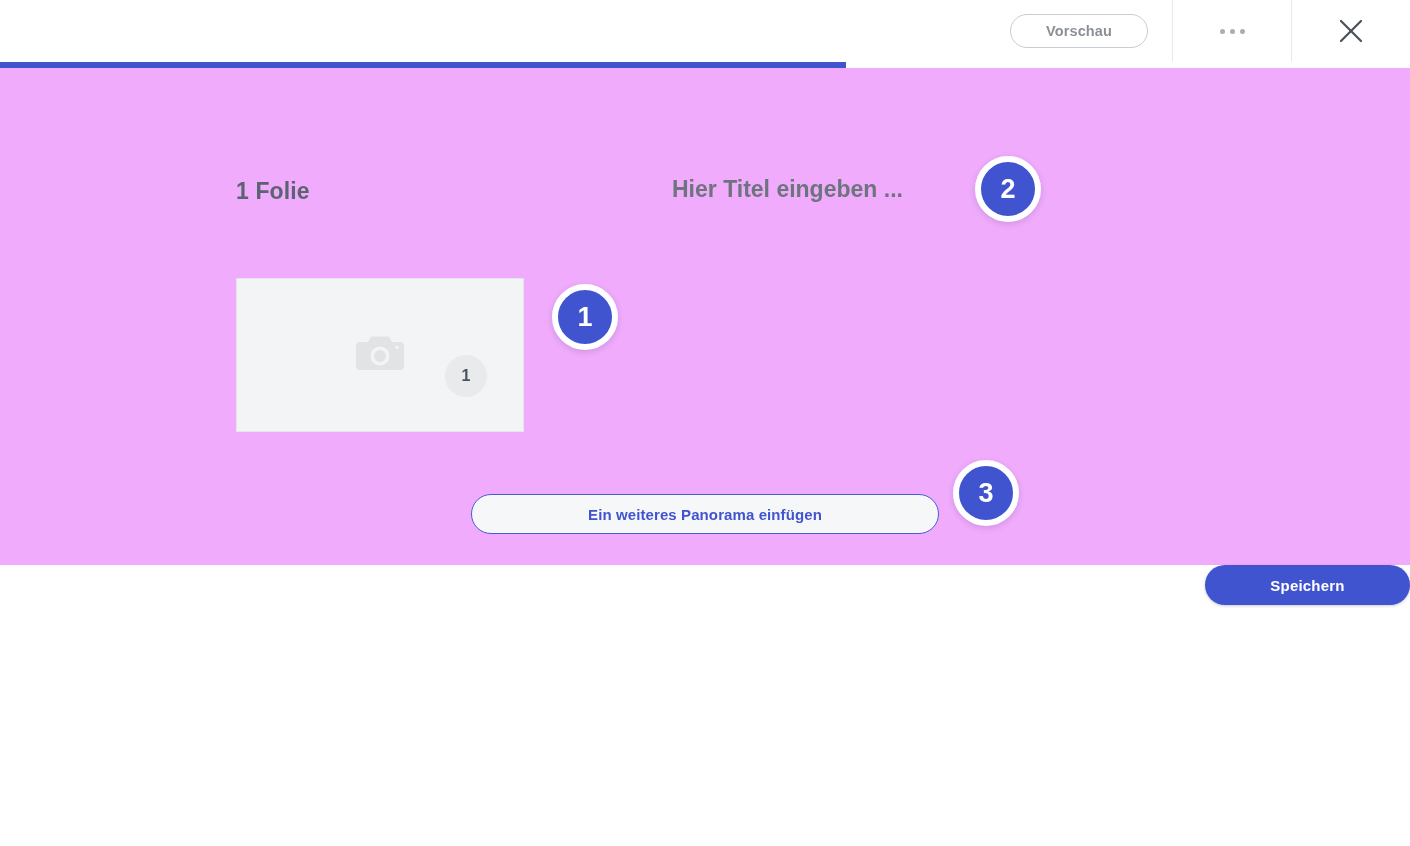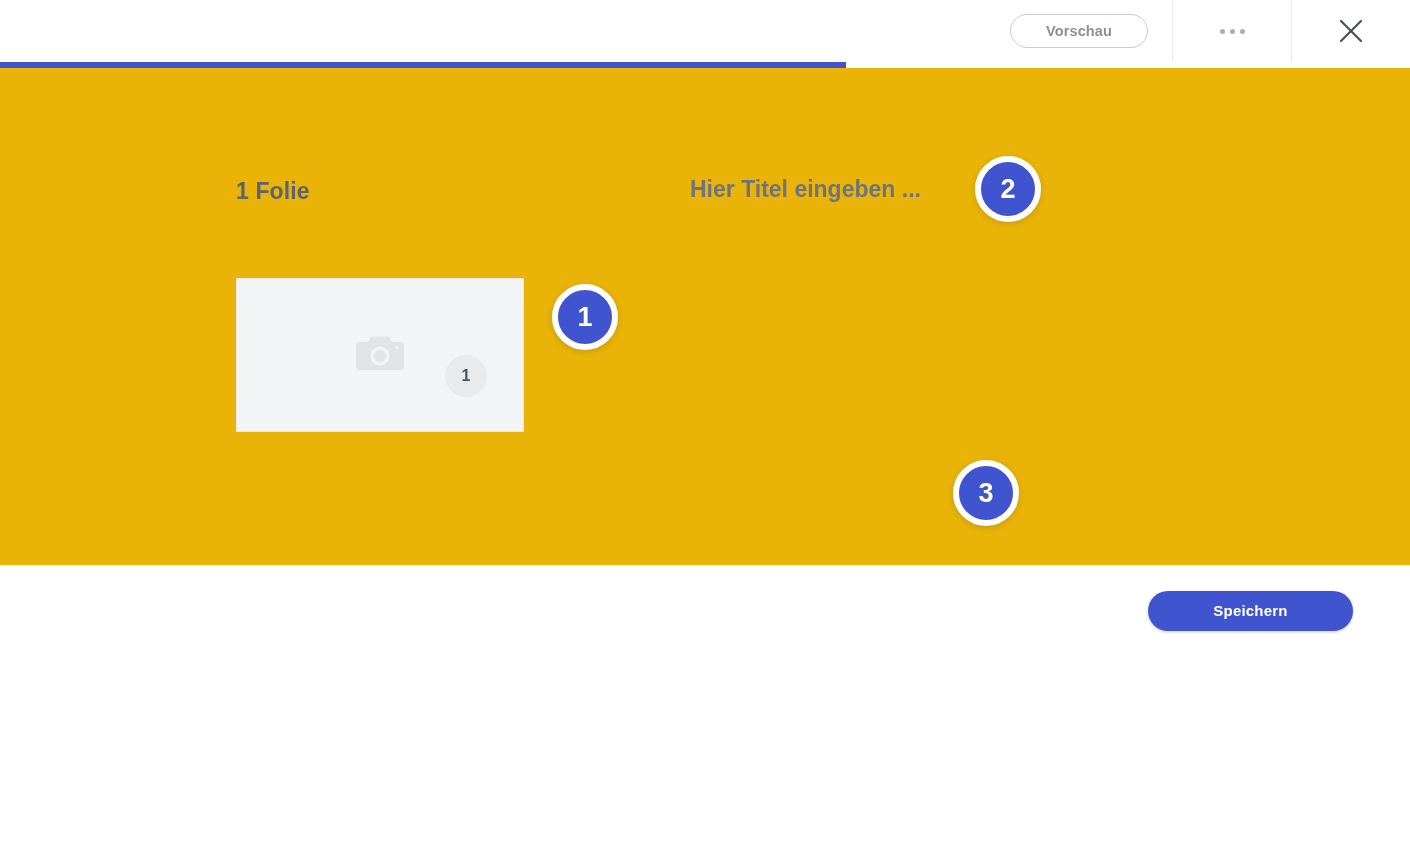--- a/index.html
+++ b/index.html
@@ -98,37 +98,37 @@
   .progress-fill {
     position: absolute;
     left: 0; top: 0; bottom: 0;
     background: #4054cf;
   }
 
   
   .canvas {
     position: relative;
     flex: 1 1 auto;
-    background: #eab308;
+    background: #f0abfc;
     overflow: hidden;
   }
 
   .slide-count {
     position: absolute;
     left: 236px;
     top: 110px;
     font-size: 23px;
     font-weight: 700;
     color: #5c6370;
     letter-spacing: .1px;
   }
 
   .title-field {
     position: absolute;
-    left: 690px;
+    left: 672px;
     top: 108px;
     width: 262px;
     border: none;
     outline: none;
     background: transparent;
     font-family: "Liberation Sans", sans-serif;
     font-size: 23px;
     font-weight: 600;
     color: #5c6370;
     padding: 0;
@@ -212,23 +212,21 @@
   #marker-2 { left: 975px; top: 88px; }
   #marker-3 { left: 953px; top: 392px; }
   #marker-4 { left: 953px; top: 502px; }
 
   
   .footer {
     position: relative;
     flex: 0 0 91px;
     background: #ffffff;
     display: flex;
-    align-items: center;
     justify-content: flex-end;
-    padding-right: 57px;
   }
   .btn-save {
     min-width: 205px;
     height: 40px;
     border-radius: 999px;
     border: none;
     background: #4054cf;
     color: #ffffff;
     font-family: "Liberation Sans", sans-serif;
     font-size: 15px;
@@ -287,20 +285,21 @@
         <svg width="48" height="42" viewBox="0 0 48 42" aria-hidden="true">
           <path d="M4 10h8l3.2-5.4h17.6L36 10h8a4 4 0 0 1 4 4v20a4 4 0 0 1-4 4H4a4 4 0 0 1-4-4V14a4 4 0 0 1 4-4z" fill="#e1e3e5"></path>
           <circle cx="24" cy="24" r="9.5" fill="#f2f4f6"></circle>
           <circle cx="24" cy="24" r="6" fill="#e1e3e5"></circle>
           <circle cx="41" cy="15.5" r="1.8" fill="#f2f4f6"></circle>
         </svg>
       </span>
       <span class="thumb-badge">1</span>
     </div>
 
+    <button class="btn-outline" id="btn-add-panorama">Ein weiteres Panorama einfügen</button>
 
 
     <div class="marker" id="marker-1">1</div>
     <div class="marker" id="marker-2">2</div>
     <div class="marker" id="marker-3">3</div>
     <div class="marker" id="marker-4">4</div>
 
   </div>
 
   <div class="footer">

